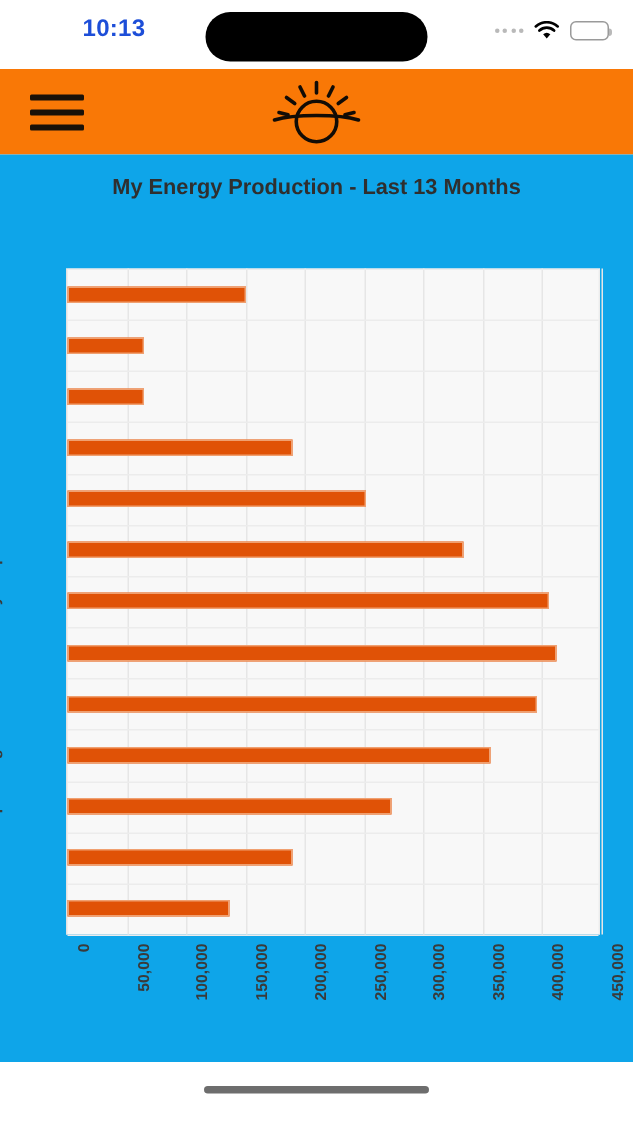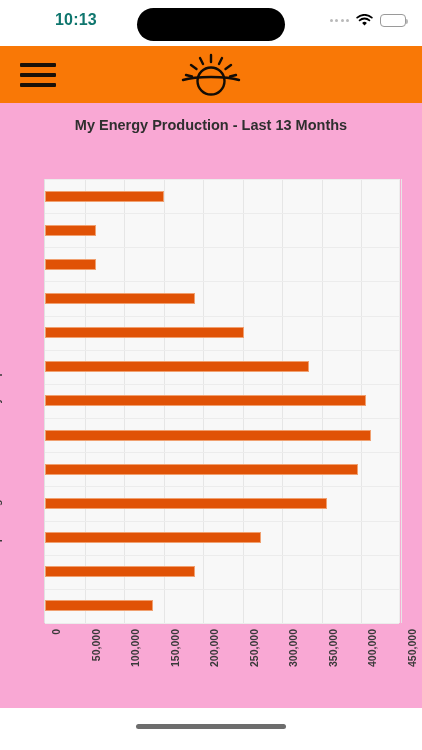--- a/index.html
+++ b/index.html
@@ -22,21 +22,21 @@
     position: relative;
     height: 46px;
     flex: 0 0 46px;
     background: #ffffff;
   }
   #status-time {
     position: absolute;
     left: 55px; top: 11px;
     font-size: 16px;
     font-weight: bold;
-    color: #0f766e;
+    color: #1d4ed8;
     letter-spacing: 0.2px;
   }
   #dynamic-island {
     position: absolute;
     left: 50%; transform: translateX(-50%);
     top: 8px;
     width: 148px; height: 33px;
     background: #000000;
     border-radius: 17px;
   }
@@ -105,21 +105,21 @@
     position: absolute;
     left: 50%; transform: translateX(-50%);
     width: 66px; height: 46px;
   }
   #logo svg { display: block; }
 
   
   #chart-card {
     position: relative;
     flex: 1 1 auto;
-    background: #f9a8d4;
+    background: #0ea5e9;
   }
   #chart-title {
     position: absolute;
     left: 0; right: 0; top: 14px;
     text-align: center;
     font-size: 14.5px;
     font-weight: bold;
     color: #2f2f2f;
   }
   #legend {

